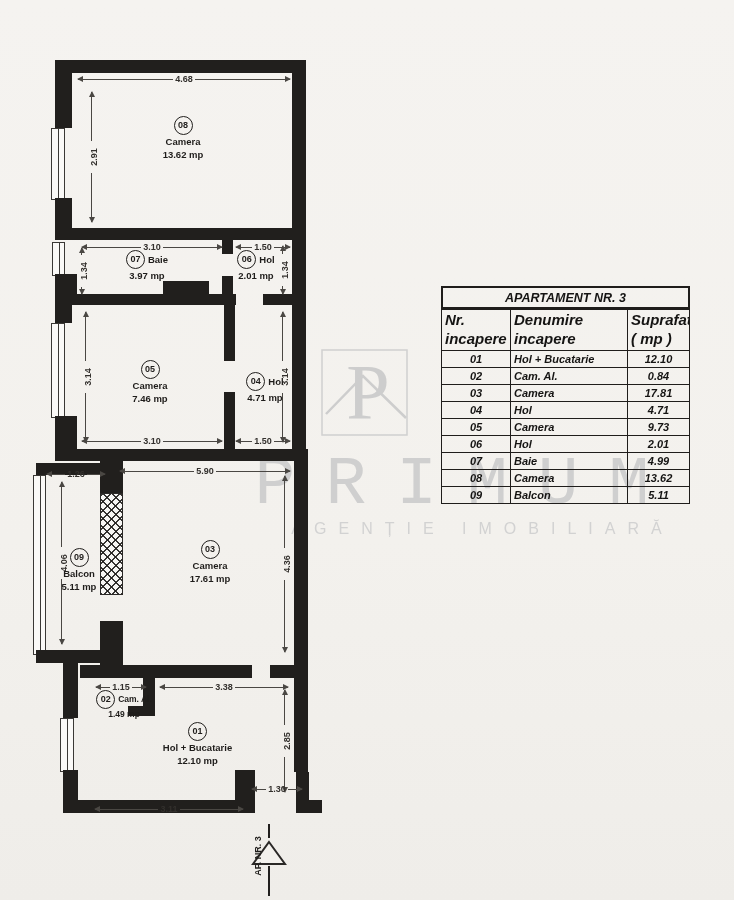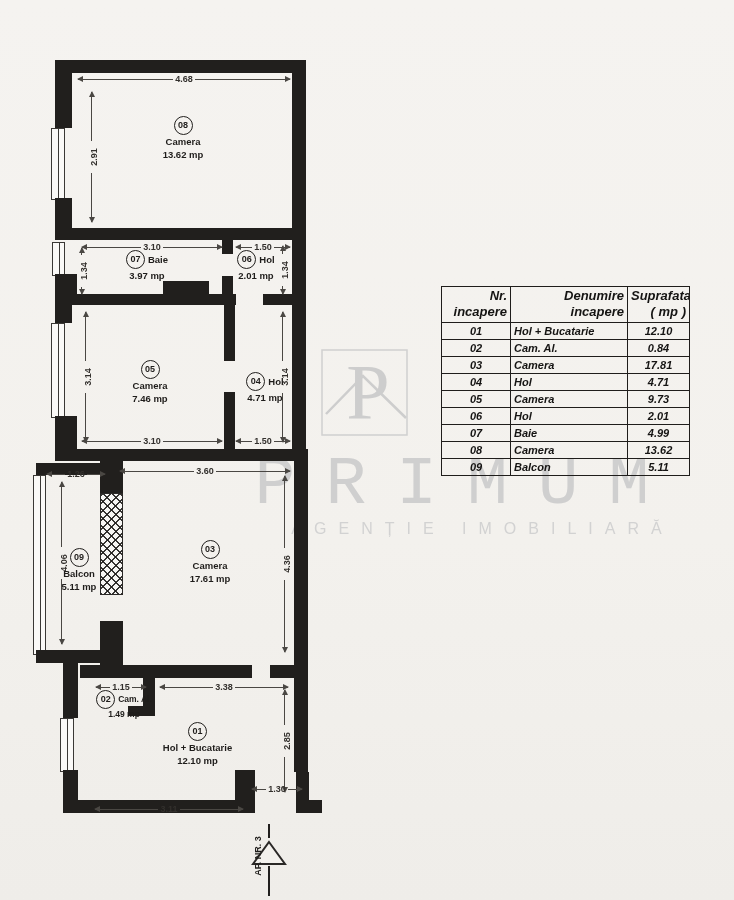--- a/index.html
+++ b/index.html
@@ -55,21 +55,21 @@
   
   .ap-label { position:absolute; z-index:2; font-size:9px; font-weight:700;
               width:60px; height:12px; display:flex; align-items:center; justify-content:center;
               transform:rotate(-90deg); white-space:nowrap; }
   
   .tbl { position:absolute; z-index:3; left:441px; top:286px; width:249px;
          font-style:italic; font-weight:700; color:#151413; }
   .tbl .title { border:2px solid #1f1d1b; text-align:center; font-size:12.5px; padding:3px 0 2px; }
   .tbl table { width:100%; border-collapse:collapse; table-layout:fixed; }
   .tbl td { border:1.5px solid #1f1d1b; padding:1px 3px; font-size:11px; height:14px; overflow:hidden; }
-  .tbl .hdr td { text-align:right; font-size:13px; line-height:1.25; height:30px; }
+  .tbl .hdr td { text-align:left; font-size:15px; line-height:1.25; height:30px; }
   .tbl .c-nr { width:62px; text-align:center; }
   .tbl .c-val { width:55px; text-align:center; }
   .tbl .tot { font-size:11.5px; padding-left:5px; }
 </style>
 </head>
 <body>
 
 <div class="paper">
 
   <svg class="wm wm-logo" width="97" height="97" viewBox="0 0 97 97">
@@ -180,21 +180,21 @@
       <span class="lbl">3.10</span>
       <span class="ln ar"></span>
     </div>
   <div class="dim h" style="left:236px;top:436px;width:54px">
     <span class="ln al"></span>
       <span class="lbl">1.50</span>
       <span class="ln ar"></span>
     </div>
   <div class="dim h" style="left:120px;top:466px;width:170px">
     <span class="ln al"></span>
-      <span class="lbl">3.60</span>
+      <span class="lbl">5.90</span>
       <span class="ln ar"></span>
     </div>
   <div class="dim h" style="left:47px;top:469px;width:58px">
     <span class="ln al"></span>
       <span class="lbl">1.26</span>
       <span class="ln ar"></span>
     </div>
   <div class="dim v" style="left:58px;top:482px;height:162px">
     <span class="ln au"></span>
       <span class="lbl">
@@ -292,20 +292,21 @@
   </div>
 
   <div class="wall" style="left:268px;top:824px;width:2px;height:14px"></div>
   <svg style="position:absolute;z-index:2;left:251px;top:840px" width="36" height="26" viewBox="0 0 36 26">
     <polygon points="18,2 34,24 2,24" fill="#f3f1ed" stroke="#2a2826" stroke-width="2"></polygon>
   </svg>
   <div class="wall" style="left:268px;top:866px;width:2px;height:30px"></div>
   <div class="ap-label" style="left:228px;top:850px">AP. NR. 3</div>
 
   <div class="tbl">
+    <div class="title">APARTAMENT NR. 3</div>
     <table>
       <tbody>
           <tr class="hdr">
         <td class="c-nr">
           <span style="display:block">Nr.</span>
               <span style="display:block">incapere</span>
             </td>
         <td>
           <span style="display:block">Denumire</span>
               <span style="display:block">incapere</span>

